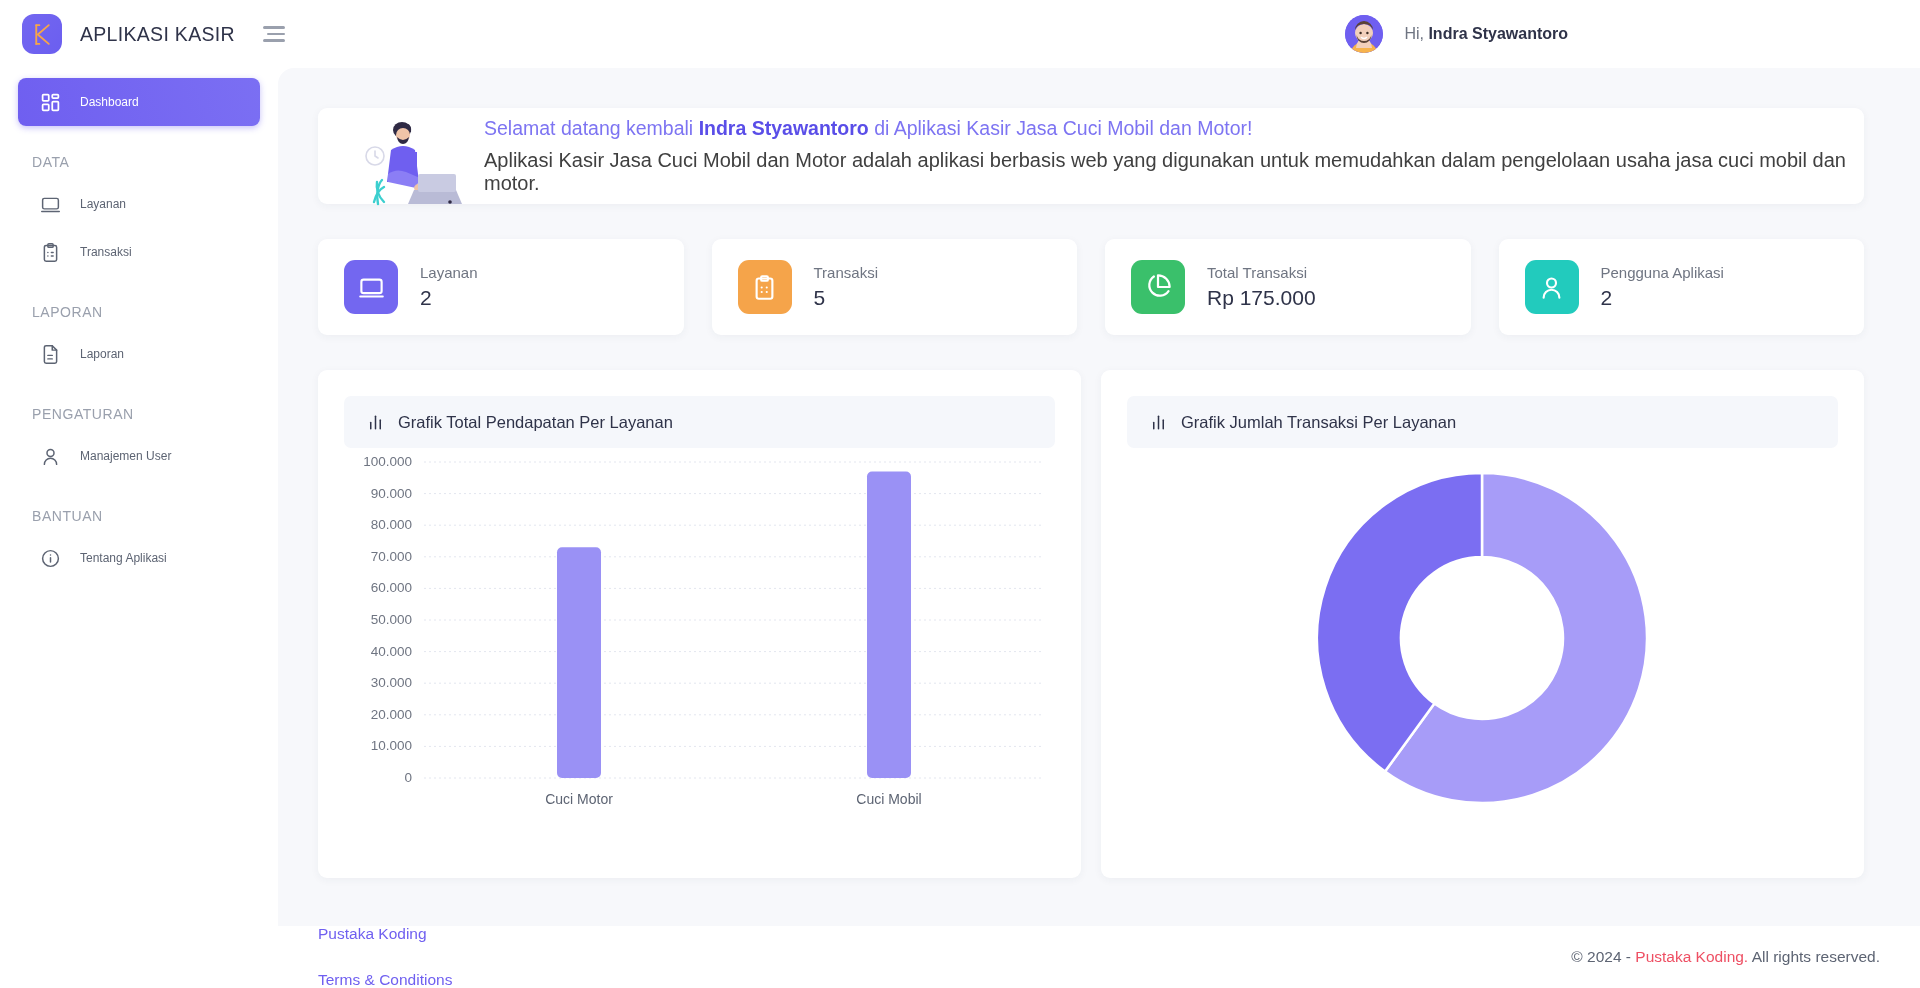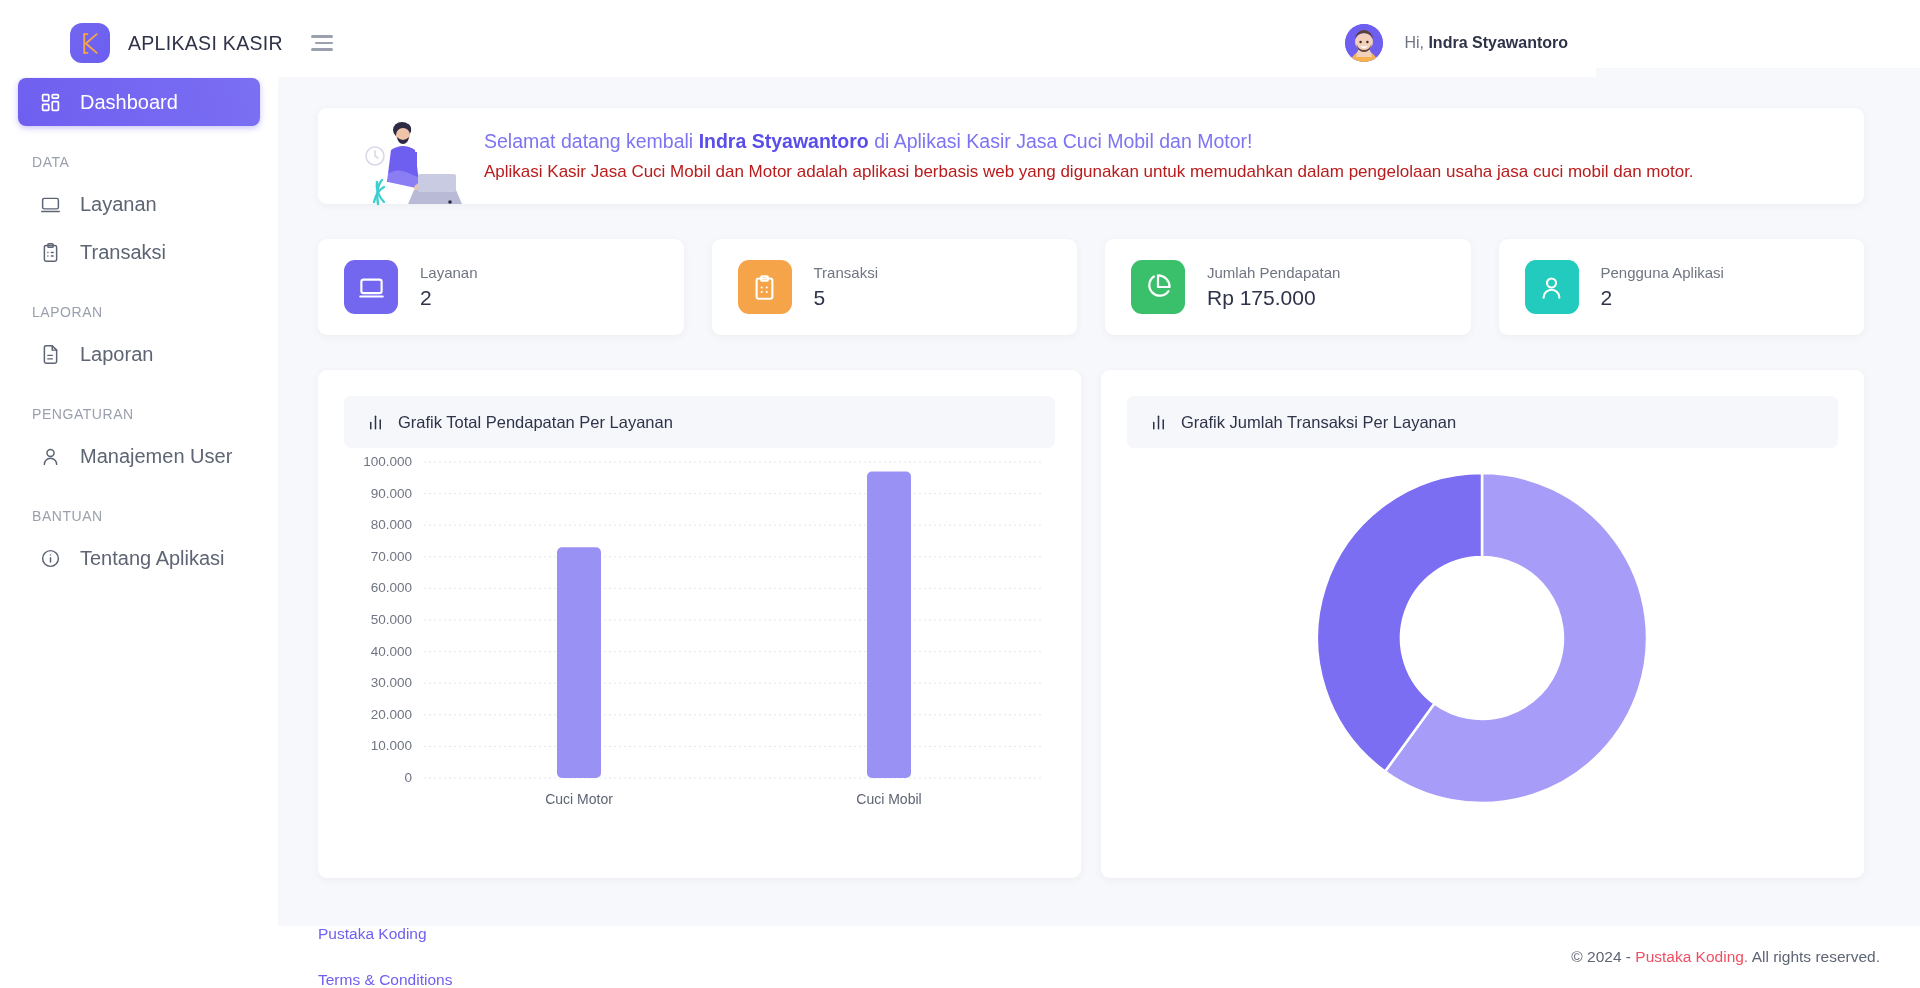--- a/index.html
+++ b/index.html
@@ -6,24 +6,23 @@
   html, body { width:1920px; height:988px; }
   body {
     font-family: "Liberation Sans", sans-serif;
     background:#ffffff;
     color:#3b4253;
     overflow:hidden;
   }
 
   
   .topbar {
-    position:absolute; top:9px; left:0; width:1596px; height:68px;
+    position:absolute; top:0; left:0; width:1596px; height:68px;
     background:#ffffff; display:flex; align-items:center;
     z-index:30;
-    padding-left:48px;
   }
   .brand { display:flex; align-items:center; padding-left:22px; }
   .logo-box {
     width:40px; height:40px; border-radius:12px;
     background:linear-gradient(135deg,#7367f0,#6b5ef0);
     display:flex; align-items:center; justify-content:center;
   }
   .brand-title {
     margin-left:18px; font-size:19.5px; letter-spacing:.3px;
     color:#2f3349; font-weight:400;
@@ -47,21 +46,21 @@
   .user-greet b { color:#2f3349; font-weight:600; }
 
   
   .sidebar {
     position:absolute; top:68px; left:0; width:278px; height:920px;
     background:#ffffff; padding-top:10px;
   }
   .nav-item {
     display:flex; align-items:center; height:48px;
     margin:0 18px; padding-left:22px; border-radius:8px;
-    font-size:20px; color:#5d6473; cursor:pointer; gap:19px;
+    font-size:12px; color:#5d6473; cursor:pointer; gap:19px;
   }
   .nav-item.active {
     background:linear-gradient(72deg,#6f5ff0,#7b6ff3);
     color:#ffffff;
     box-shadow:0 2px 6px rgba(115,103,240,.40);
   }
   .nav-section {
     font-size:14px; color:#9aa0ad; letter-spacing:.55px;
     padding:0 0 0 32px; margin-top:28px; margin-bottom:10px;
     text-transform:uppercase;
@@ -80,21 +79,21 @@
   
   .welcome {
     background:#ffffff; border-radius:9px; height:96px;
     box-shadow:0 2px 9px rgba(47,51,73,.05);
     display:flex; align-items:center; position:relative;
     overflow:visible; padding-left:166px;
   }
   .welcome-illus { position:absolute; left:40px; bottom:-4px; width:110px; height:92px; }
   .welcome-title { font-size:19.5px; color:#7d74f2; margin-bottom:9px; font-weight:400; }
   .welcome-title b { color:#5a4ee8; font-weight:700; }
-  .welcome-sub { font-size:17px; color:#b91c1c; }
+  .welcome-sub { font-size:20px; color:#404040; }
 
   
   .stats { display:flex; gap:28px; margin-top:35px; }
   .stat-card {
     flex:1; height:96px; background:#fff; border-radius:9px;
     box-shadow:0 2px 9px rgba(47,51,73,.05);
     display:flex; align-items:center; padding-left:26px; gap:22px;
   }
   .stat-ico {
     width:54px; height:54px; border-radius:11px; flex:0 0 54px;
@@ -317,21 +316,21 @@
     </div>
 
     <div class="stat-card">
       <div class="stat-ico" style="background:#3ac06b">
         <svg width="28" height="28" viewBox="0 0 24 24" fill="none" stroke="#fff" stroke-width="1.9" stroke-linecap="round" stroke-linejoin="round">
           <path d="M21 15.5A9 9 0 1 1 8.5 3"></path>
             <path d="M22 12A10 10 0 0 0 12 2v10z"></path>
         </svg>
       </div>
       <div>
-        <div class="stat-label">Jumlah Pendapatan</div>
+        <div class="stat-label">Total Transaksi</div>
         <div class="stat-value">Rp 175.000</div>
       </div>
     </div>
 
     <div class="stat-card">
       <div class="stat-ico" style="background:#22cbbd">
         <svg width="27" height="27" viewBox="0 0 24 24" fill="none" stroke="#fff" stroke-width="1.9" stroke-linecap="round" stroke-linejoin="round">
           <circle cx="12" cy="8" r="4"></circle>
             <path d="M5 21a7 7 0 0 1 14 0"></path>
         </svg>

